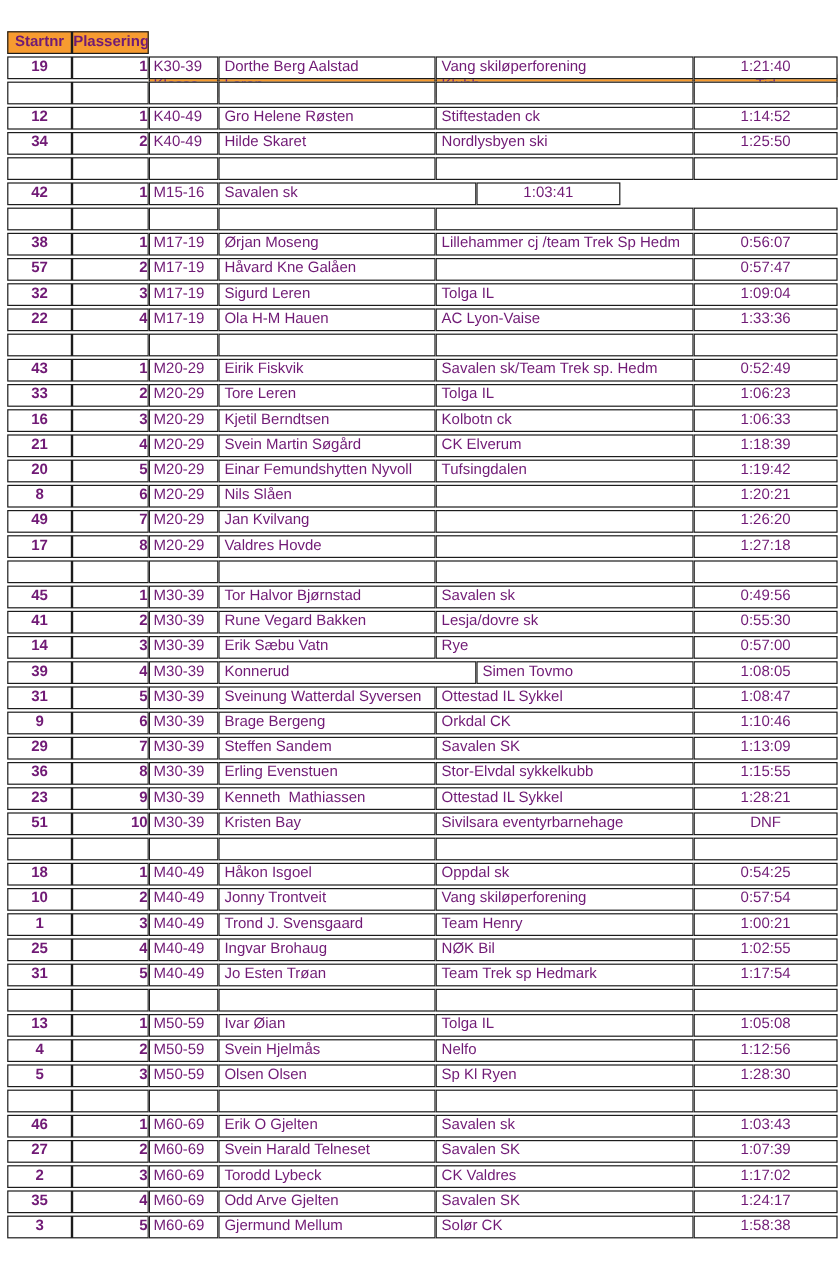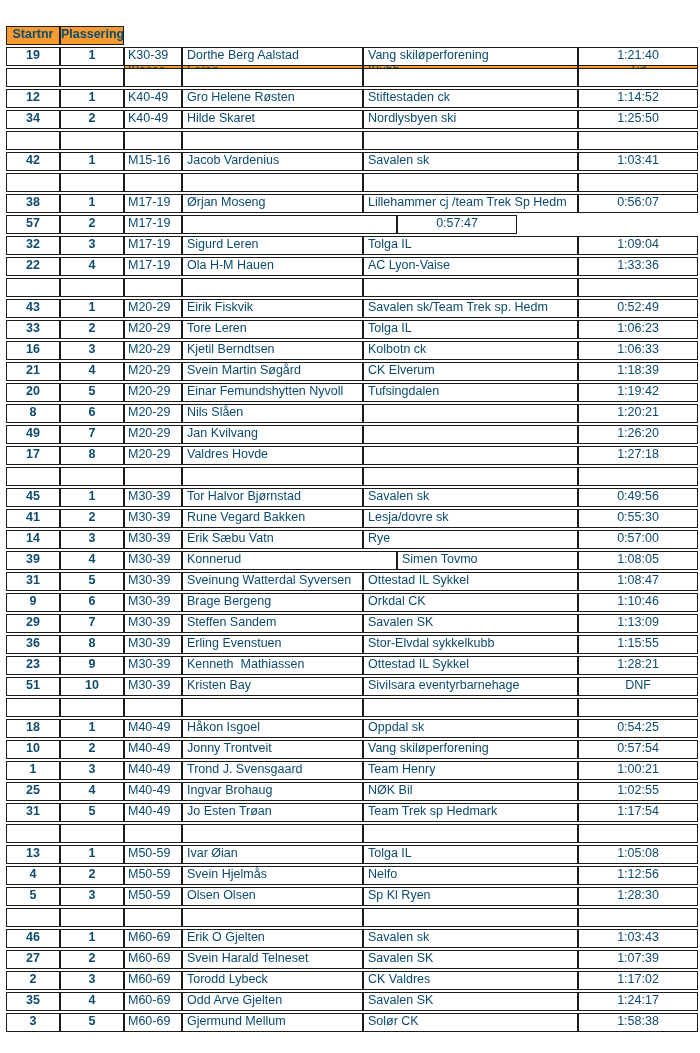--- a/index.html
+++ b/index.html
@@ -1,21 +1,21 @@
 <!DOCTYPE html>
 <html><head>
 <meta charset="utf-8">
 <style>
   html,body{margin:0;padding:0;background:#ffffff;}
   .page{
     position:relative;
     width:700px;height:1053px;
     background:#ffffff;
     font-family:"Liberation Sans", sans-serif;
-    color:#0c4a6e;
+    color:#701a75;
     overflow:hidden;
   }
   .table{
     position:absolute;
     left:6px;top:26px;
     width:692px;
   }
   .row{
     display:flex;
     height:19px;
@@ -25,21 +25,21 @@
     box-sizing:border-box;
     border:1.5px solid #1c1c1c;
     height:19px;
     font-size:12.5px;
     line-height:15.5px;
     white-space:pre;
     overflow:hidden;
     background:#ffffff;
   }
   .c0{width:54px;text-align:center;font-weight:bold;}
-  .c1{width:64px;text-align:center;font-weight:bold;}
+  .c1{width:64px;text-align:right;font-weight:bold;}
   .c2{width:58px;padding-left:3px;}
   .c3{width:181px;padding-left:4px;}
   .c4{width:215px;padding-left:4px;}
   .c5{width:120px;text-align:center;}
   .header .cell{
     background:#F79B30;
     font-weight:bold;
   }
   .header .c2,.header .c3,.header .c4,.header .c5{
     font-weight:normal;
@@ -97,21 +97,20 @@
           <div class="cell c1"></div>
           <div class="cell c2"></div>
           <div class="cell c3"></div>
           <div class="cell c4"></div>
           <div class="cell c5"></div>
         </div>
         <div class="row">
           <div class="cell c0">42</div>
           <div class="cell c1">1</div>
           <div class="cell c2">M15-16</div>
-          <div class="cell c3">Jacob Vardenius</div>
           <div class="cell c4">Savalen sk</div>
           <div class="cell c5">1:03:41</div>
         </div>
         <div class="row">
           <div class="cell c0"></div>
           <div class="cell c1"></div>
           <div class="cell c2"></div>
           <div class="cell c3"></div>
           <div class="cell c4"></div>
           <div class="cell c5"></div>
@@ -121,20 +120,21 @@
           <div class="cell c1">1</div>
           <div class="cell c2">M17-19</div>
           <div class="cell c3">Ørjan Moseng</div>
           <div class="cell c4">Lillehammer cj /team Trek Sp Hedm</div>
           <div class="cell c5">0:56:07</div>
         </div>
         <div class="row">
           <div class="cell c0">57</div>
           <div class="cell c1">2</div>
           <div class="cell c2">M17-19</div>
+          <div class="cell c3">Håvard Kne Galåen</div>
           <div class="cell c4"></div>
           <div class="cell c5">0:57:47</div>
         </div>
         <div class="row">
           <div class="cell c0">32</div>
           <div class="cell c1">3</div>
           <div class="cell c2">M17-19</div>
           <div class="cell c3">Sigurd Leren</div>
           <div class="cell c4">Tolga IL</div>
           <div class="cell c5">1:09:04</div>

